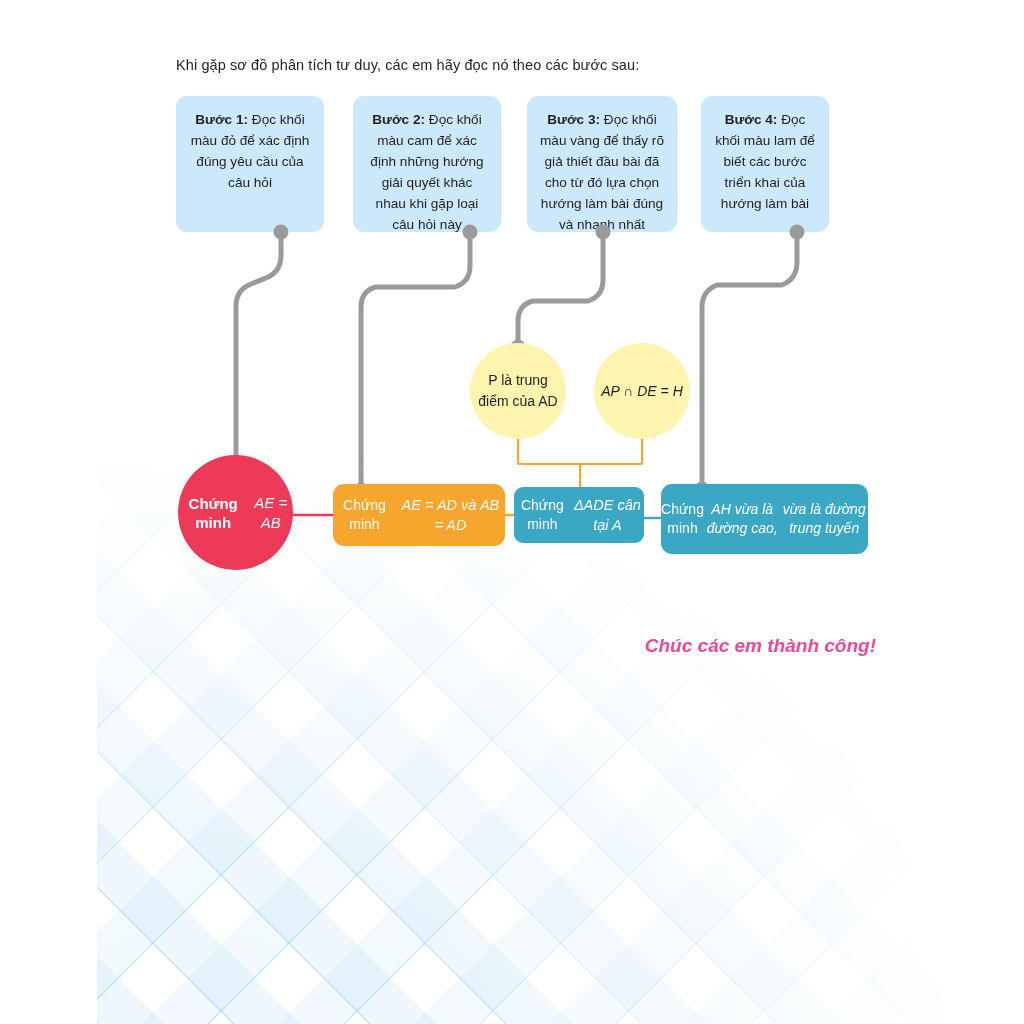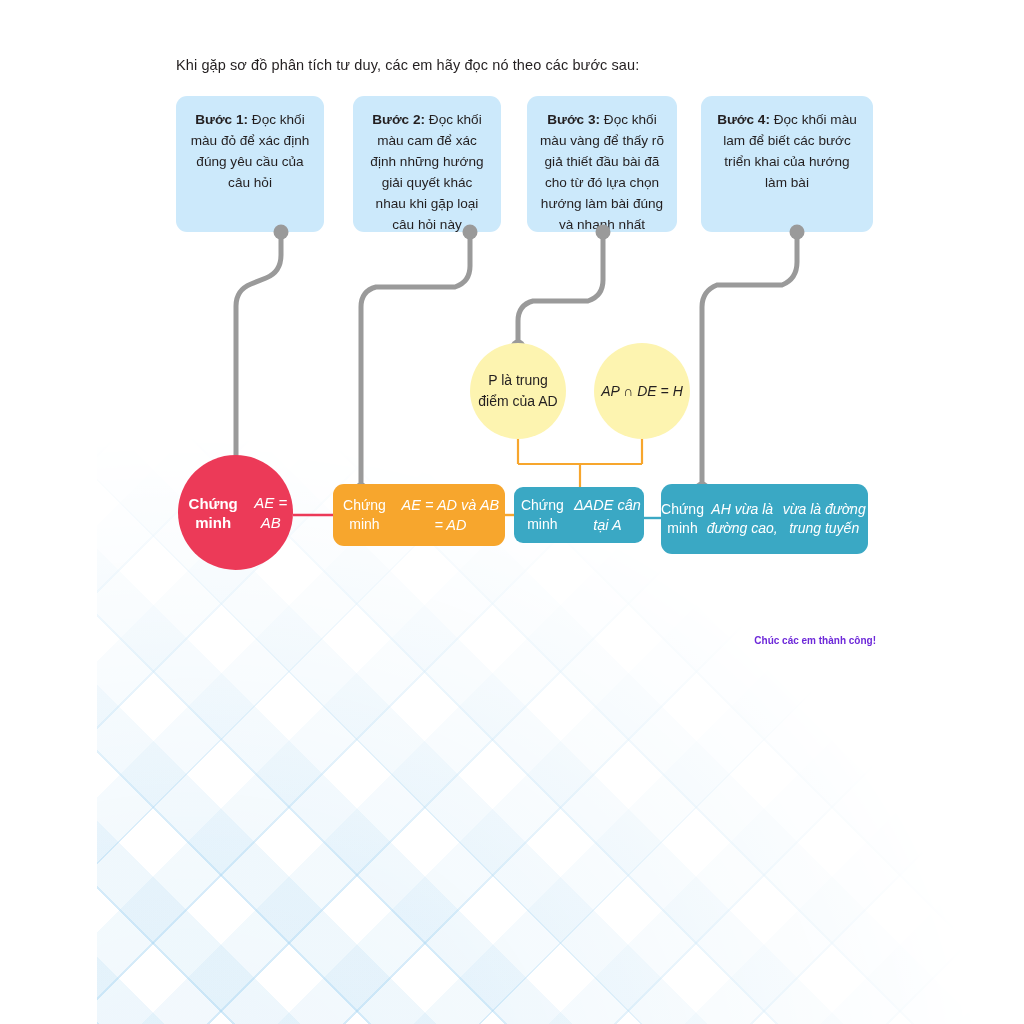--- a/index.html
+++ b/index.html
@@ -38,41 +38,41 @@
     position:absolute;left:176px;top:57px;width:720px;
     font-size:14.5px;color:#231f20;letter-spacing:.1px;
   }
   .outro{
     position:absolute;left:176px;top:592px;width:700px;
     font-size:14.5px;color:#231f20;line-height:25px;text-align:justify;
   }
   .outro .indent{display:inline-block;width:22px;}
   .closing{
     position:absolute;left:176px;top:635px;width:700px;
-    font-size:10px;color:#6d28d9;font-weight:bold;
+    font-size:19px;color:#ec4899;font-style:italic;font-weight:bold;
     text-align:right;
   }
 
   
   .stepbox{
     position:absolute;
     background:#cce9fb;
     border-radius:11px;
     box-sizing:border-box;
     padding:13px 12px 10px 12px;
     text-align:center;
     font-size:13.6px;
     line-height:21px;
     color:#231f20;
   }
   .stepbox b{font-weight:bold;}
   #step1{left:176px;top:96px;width:148px;height:136px;}
   #step2{left:353px;top:96px;width:148px;height:136px;}
   #step3{left:527px;top:96px;width:150px;height:136px;}
-  #step4{left:701px;top:96px;width:172px;height:136px;}
+  #step4{left:701px;top:96px;width:128px;height:136px;}
 
   
   #wires{position:absolute;left:0;top:0;width:1024px;height:1024px;}
 
   
   .node{
     position:absolute;
     box-sizing:border-box;
     display:flex;align-items:center;justify-content:center;
     text-align:center;

